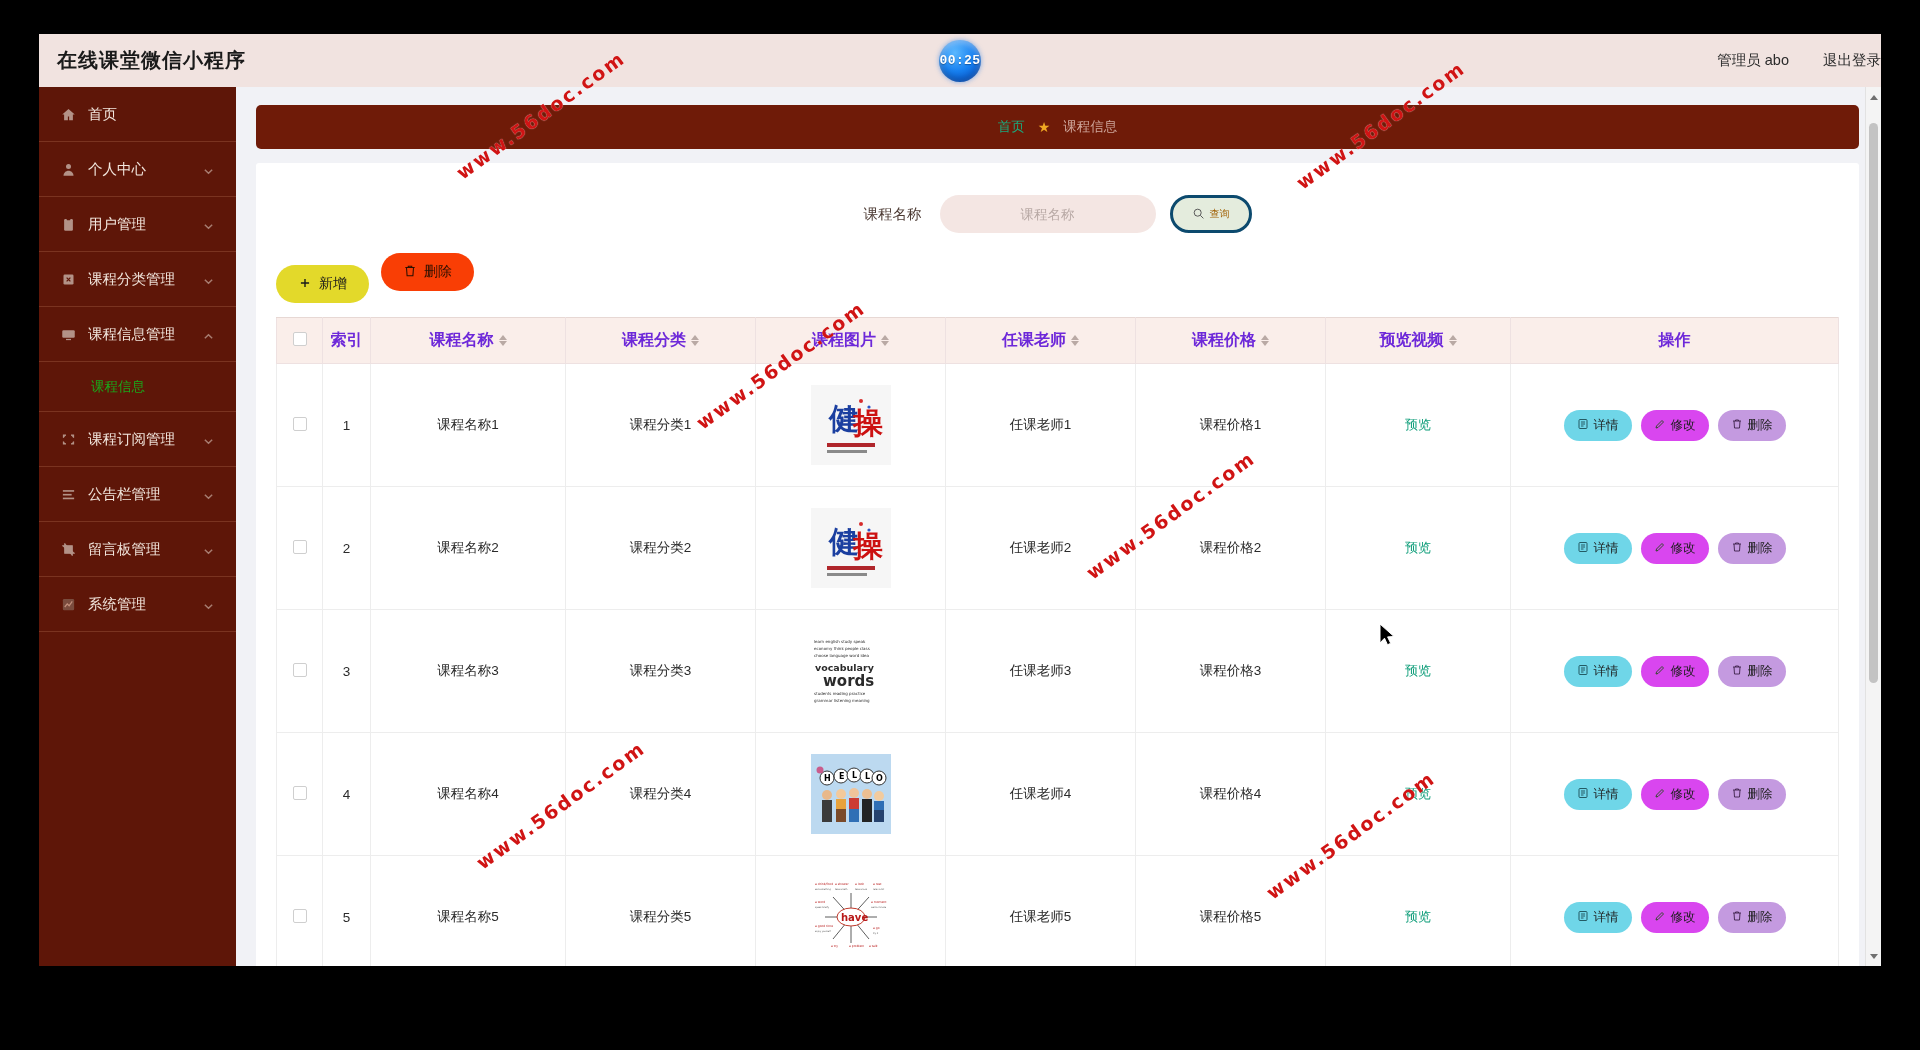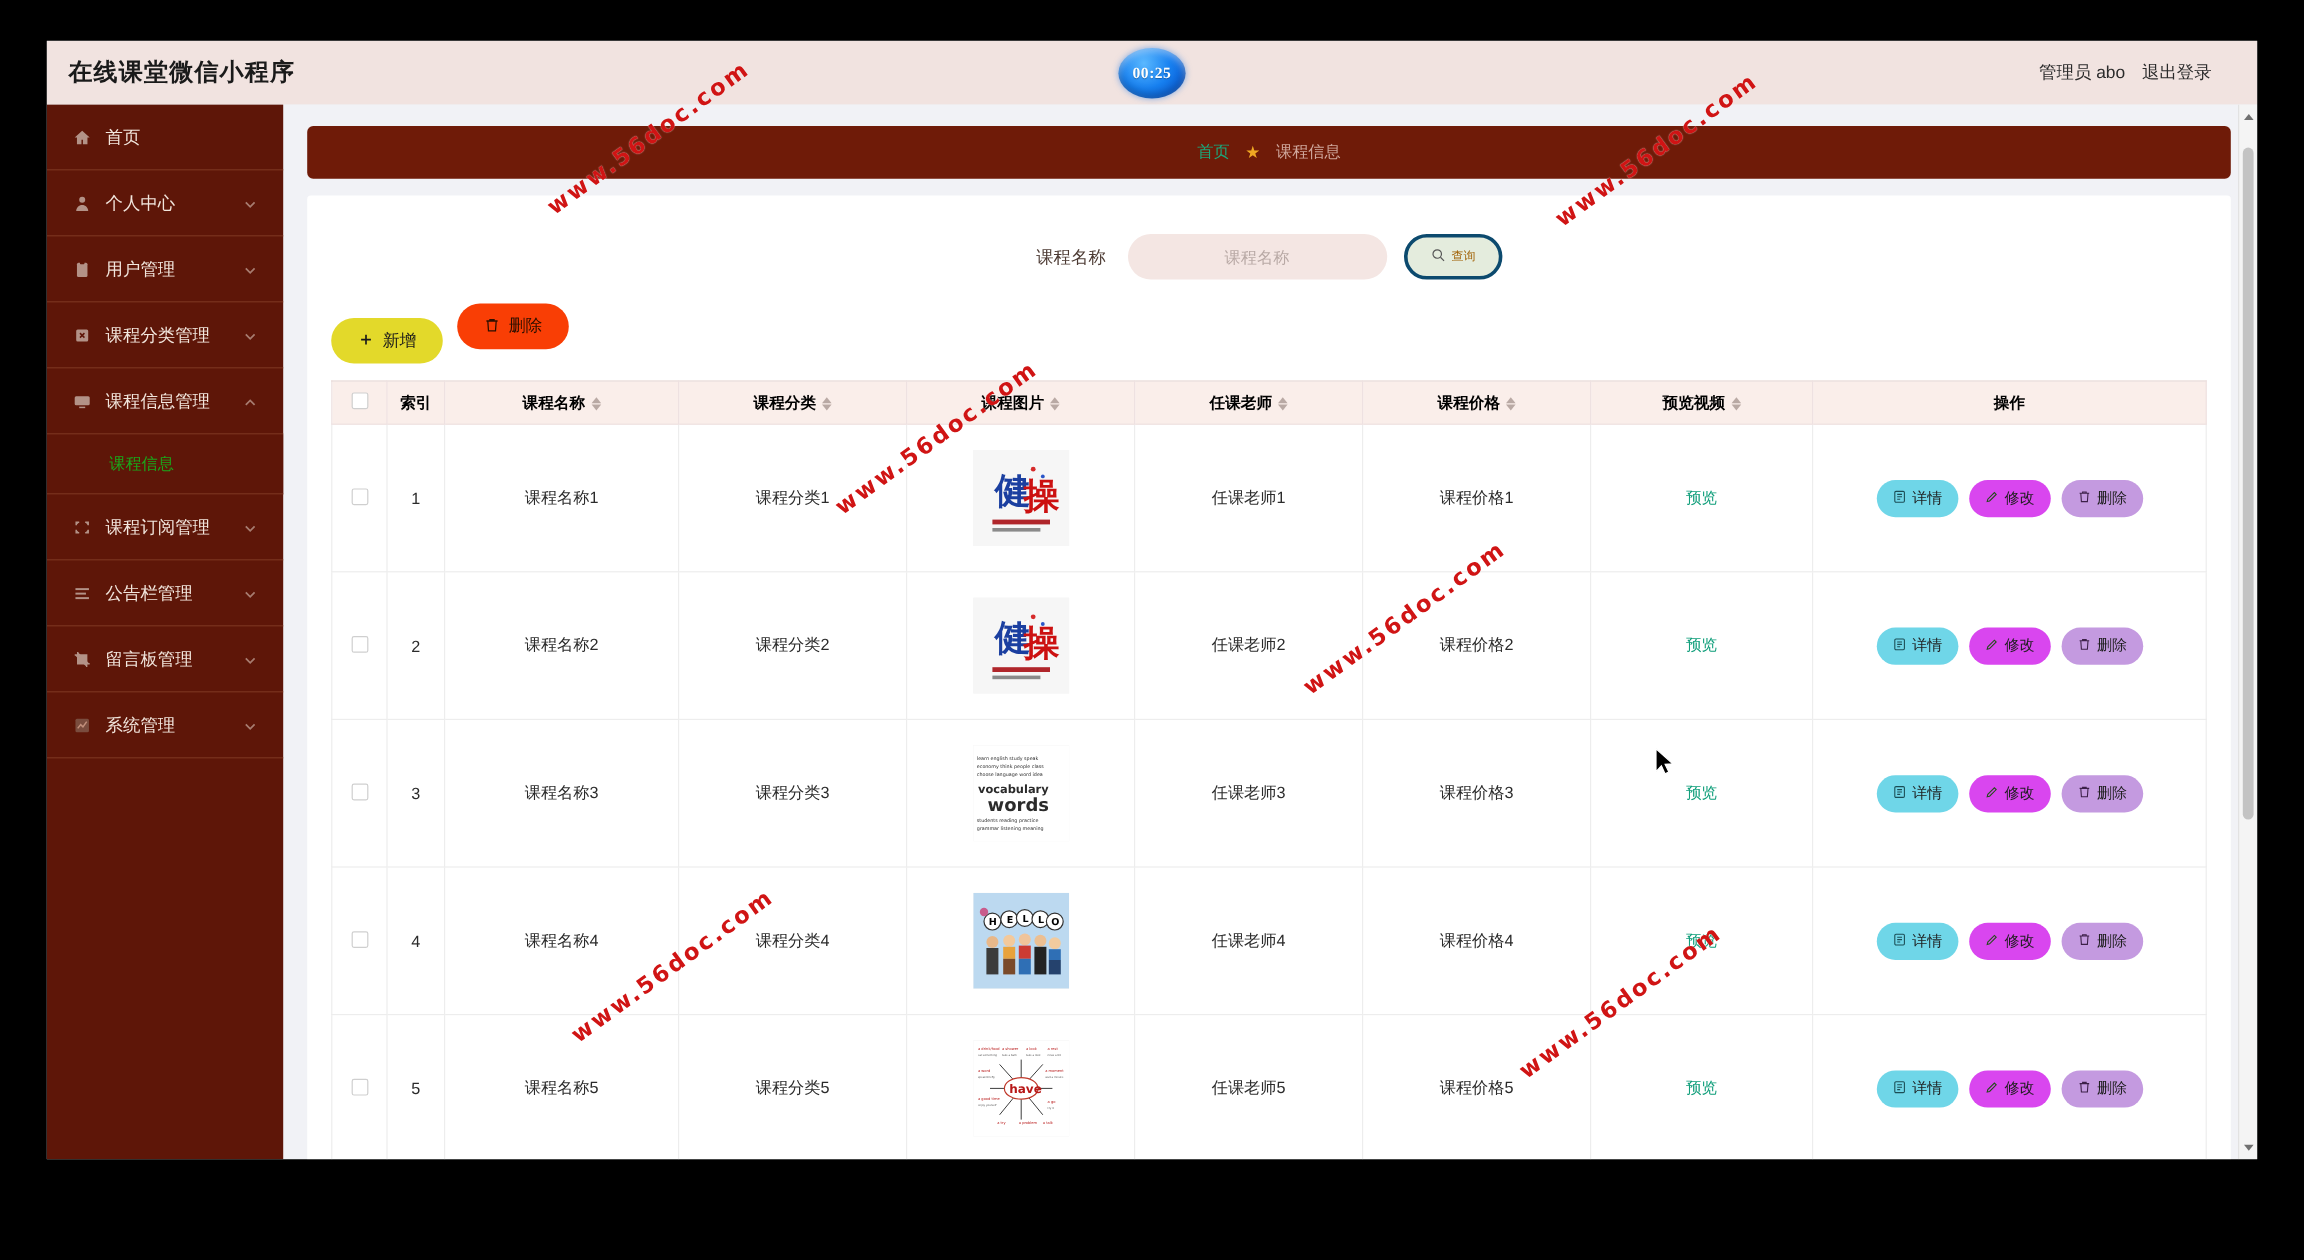--- a/index.html
+++ b/index.html
@@ -30,37 +30,36 @@
     font-size: 20px;
     font-weight: bold;
     color: #1a1a1a;
     letter-spacing: 1px;
     font-family: Liberation Mono, monospace;
   }
   .header-right {
     margin-left: auto;
     display: flex;
     align-items: center;
-    gap: 14px;
-    padding-right: 38px;
+    gap: 34px;
     font-size: 14.5px;
     color: #2b2b2b;
   }
   .header-right span { cursor: pointer; }
   .timer-badge {
     position: absolute;
     left: 50%; top: 50%;
     transform: translate(-50%, -50%);
-    width: 56px; height: 42px;
+    width: 42px; height: 42px;
     border-radius: 50%;
     background: radial-gradient(circle at 38% 30%, #5ab8ff 0%, #1780f0 48%, #0b5fd6 78%, #0a54bd 100%);
     box-shadow: 0 0 5px rgba(30,120,230,.55), inset 0 -4px 7px rgba(0,0,0,.22), inset 0 3px 6px rgba(255,255,255,.45);
     display: flex; align-items: center; justify-content: center;
     color: #fff; font-size: 13px; font-weight: bold;
-    font-family: Liberation Serif, serif;
+    font-family: Liberation Mono, monospace;
     letter-spacing: .4px;
     text-shadow: 0 1px 1px rgba(0,0,0,.3);
   }
   
   .body {
     display: flex;
     height: 879px;
     position: relative;
   }
   
@@ -194,23 +193,23 @@
 
   
   table {
     width: calc(100% - 40px);
     margin: 0 20px;
     border-collapse: collapse;
     table-layout: fixed;
   }
   thead th {
     background: #faeeea;
-    height: 36px;
-    font-size: 13px;
-    color: #000000;
+    height: 46px;
+    font-size: 16px;
+    color: #6d28d9;
     font-weight: bold;
     border: 1px solid #eee1e1;
     border-top: 1px solid #e7d8d4;
     white-space: nowrap;
   }
   thead th .sorter {
     display: inline-flex;
     flex-direction: column;
     margin-left: 5px;
     vertical-align: middle;

